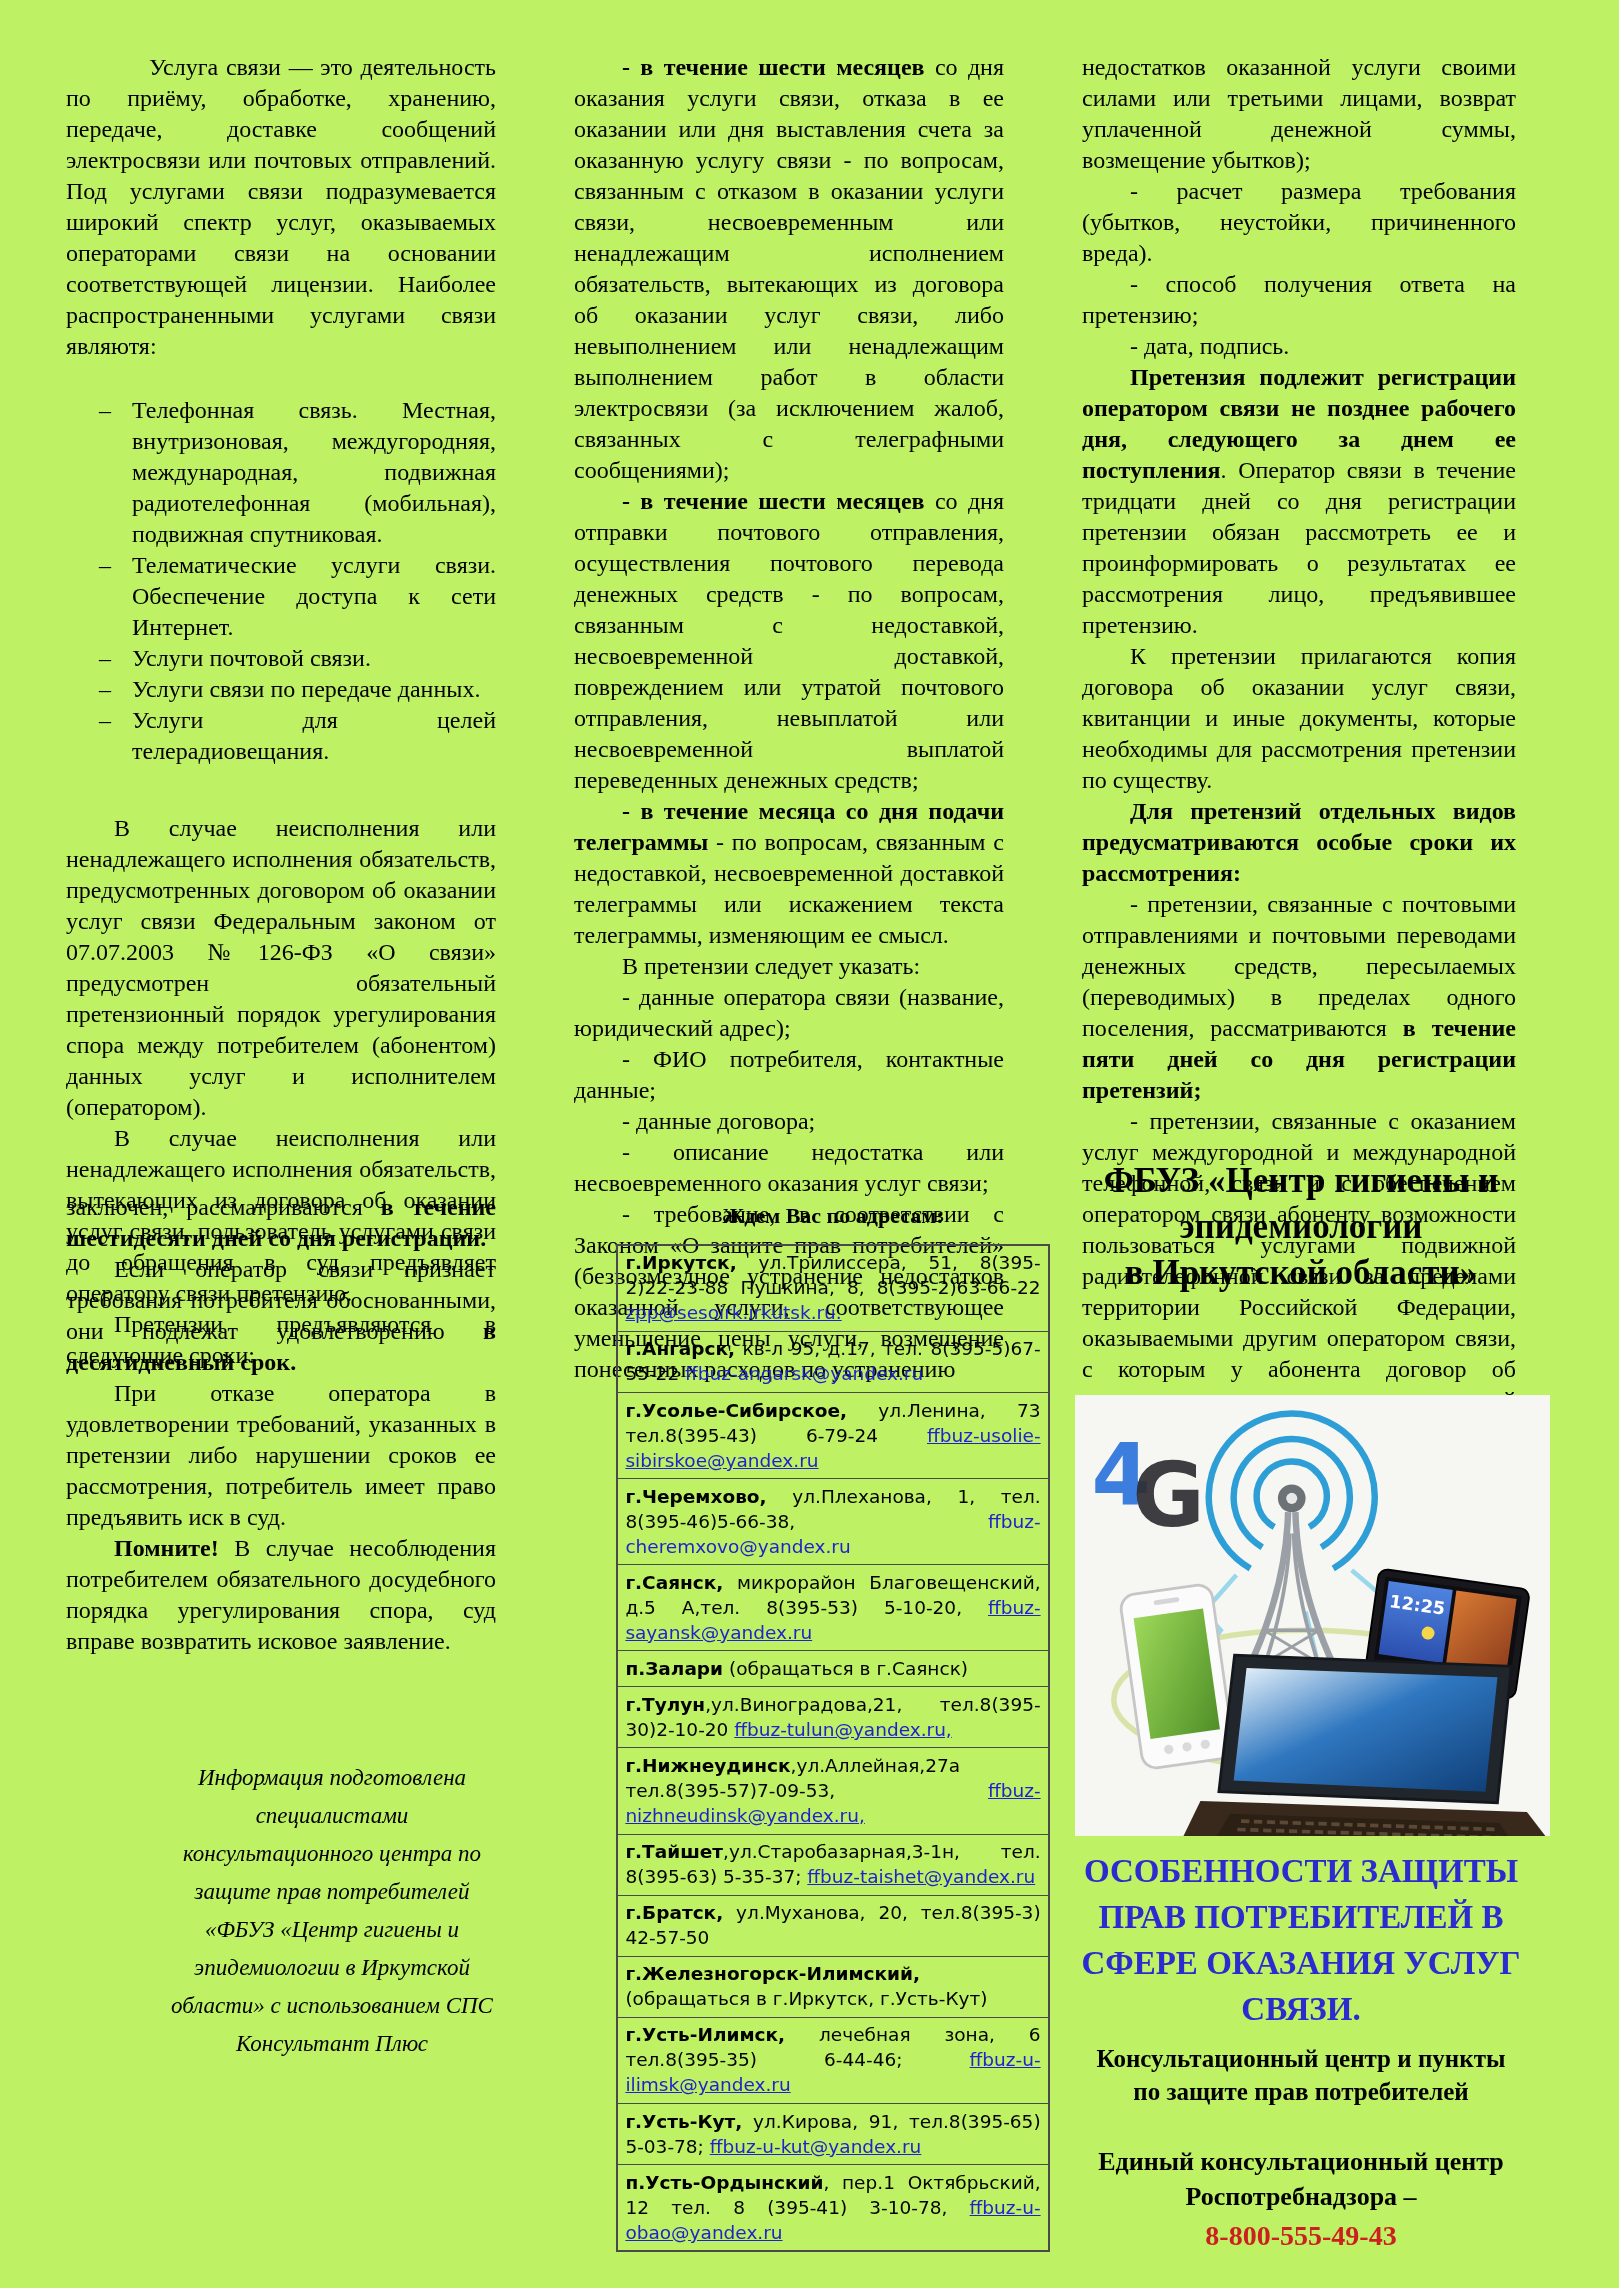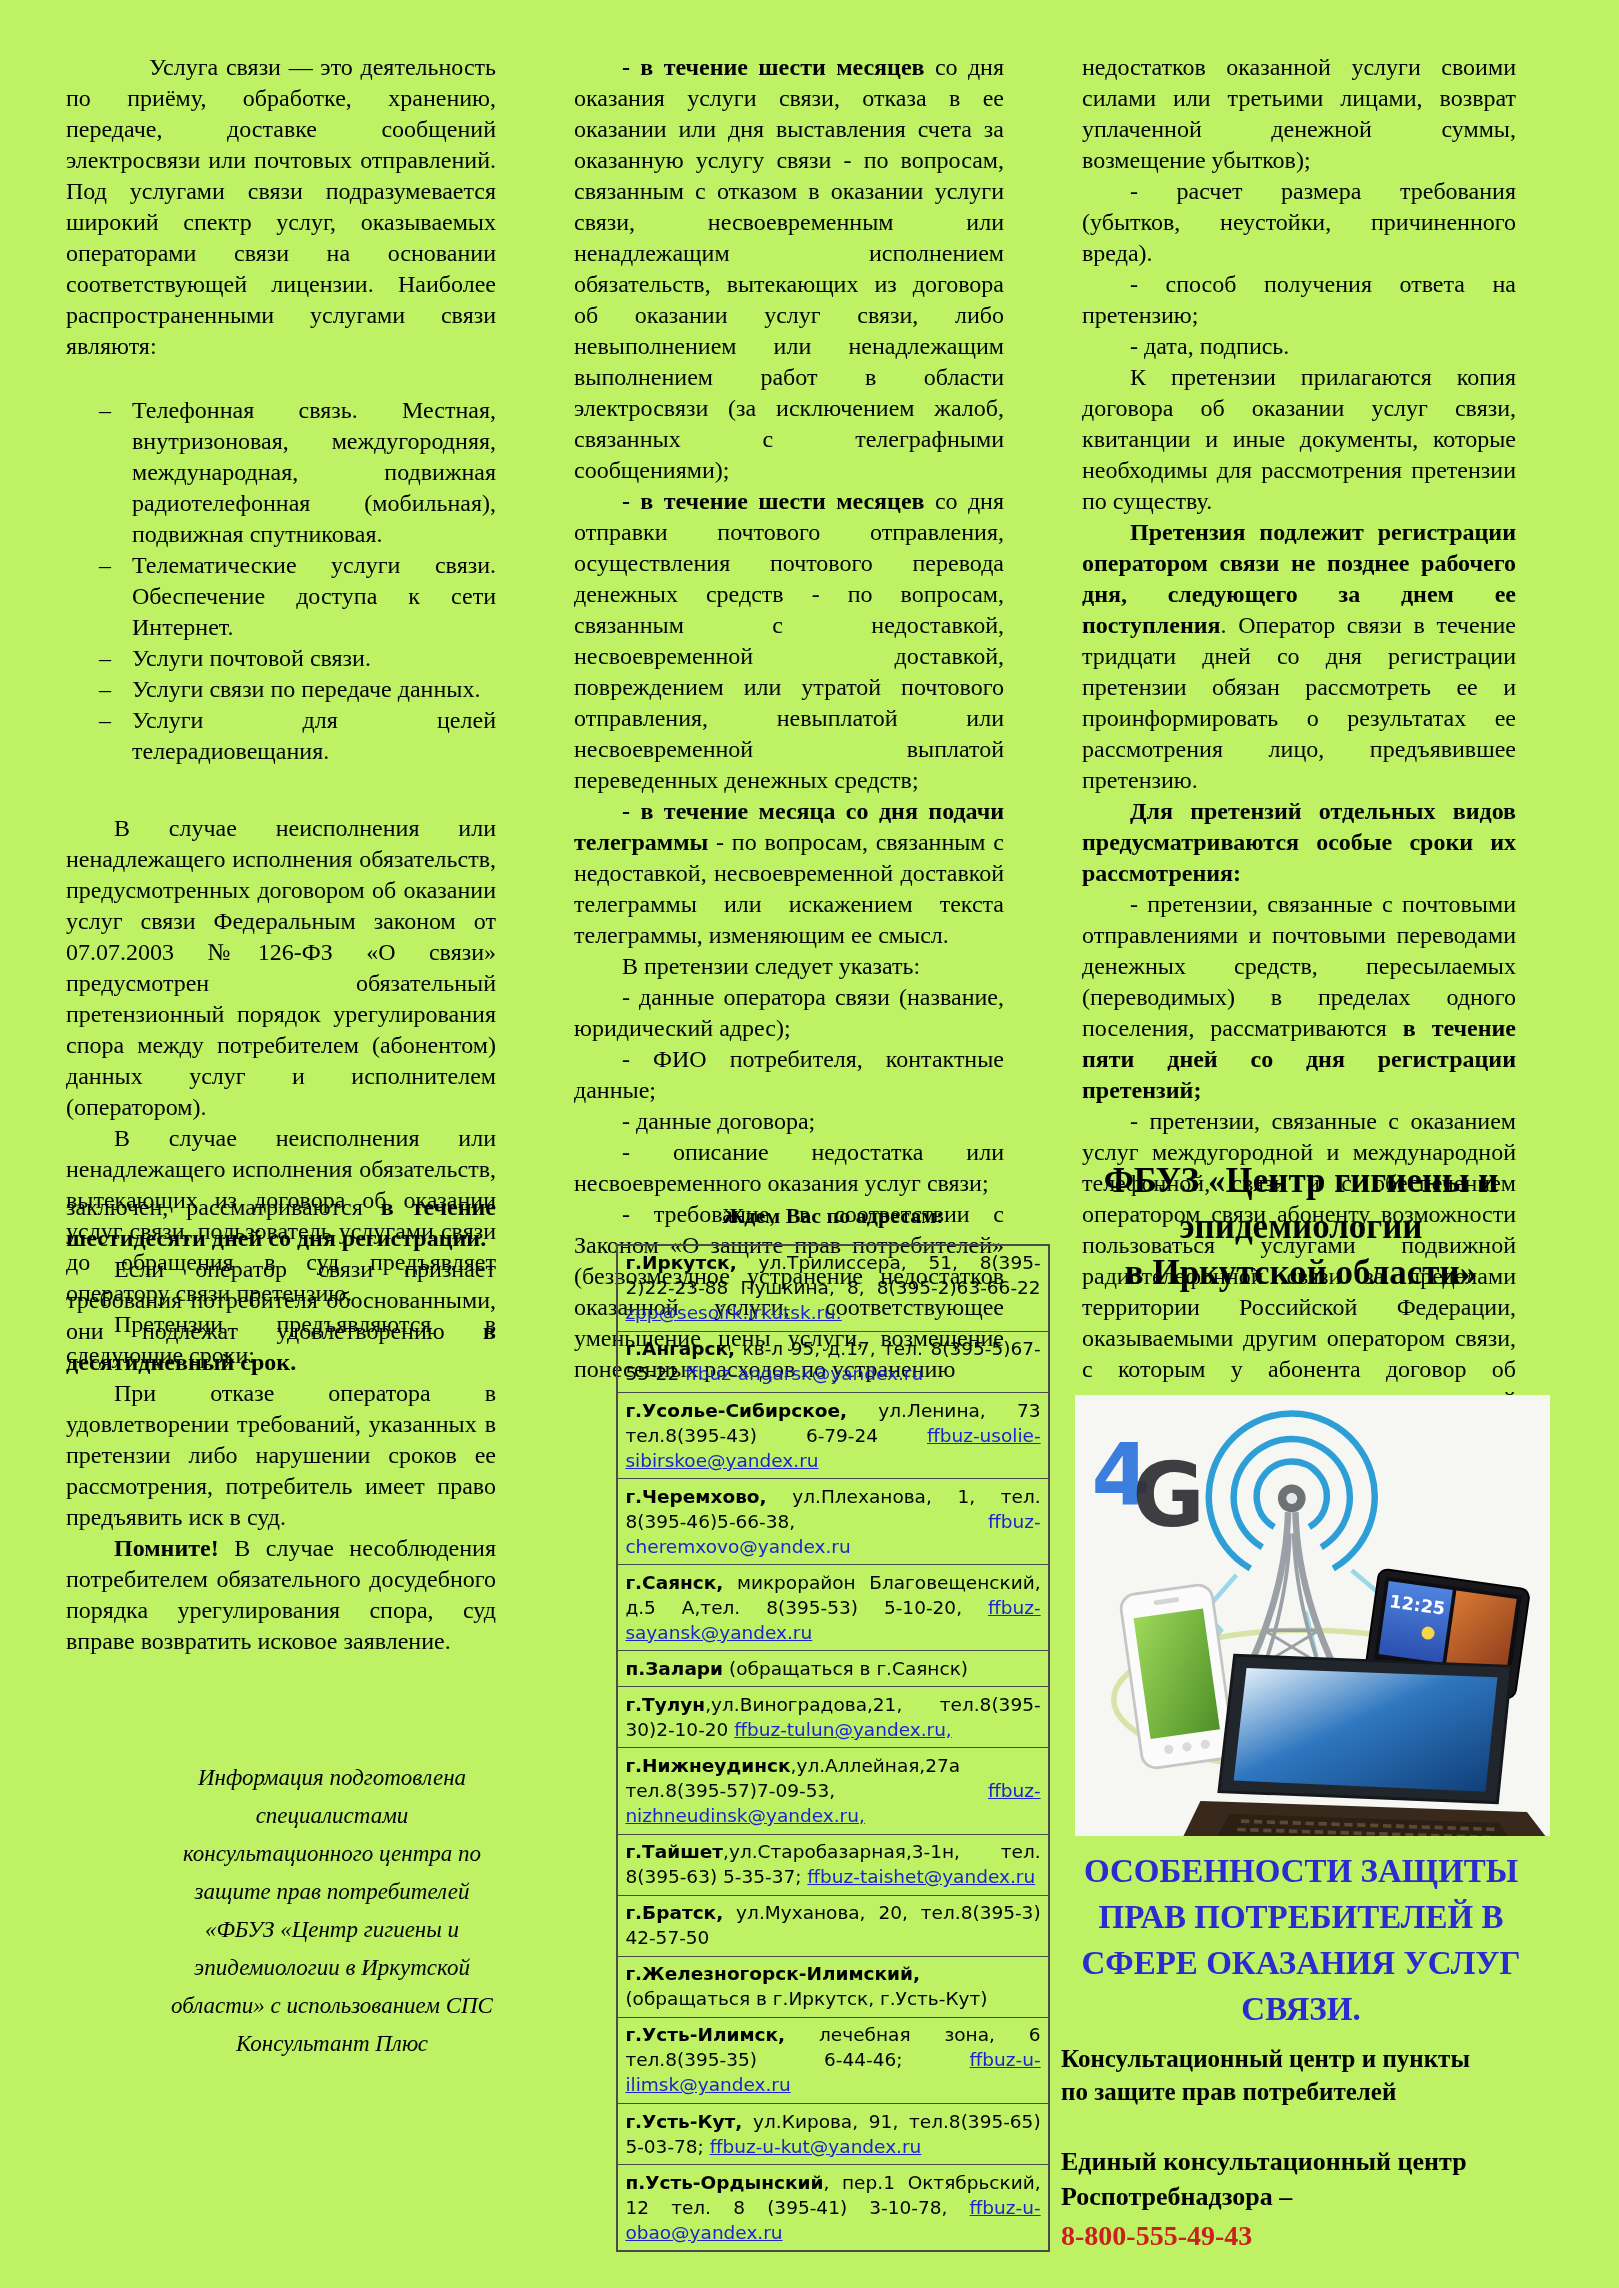--- a/index.html
+++ b/index.html
@@ -30,21 +30,21 @@
   .middle2{position:absolute;left:616px;top:1203px;width:434px;}
   .tbl-head{font-weight:bold;font-size:22px;text-align:center;margin-bottom:14.8px;font-family:"Liberation Serif",serif;}
   .tbl{border:2.8px solid #4a4a4a;}
   .trow{border-bottom:1.8px solid #4a4a4a;padding:4.6px 7.4px 5.5px 7.4px;font-family:"DejaVu Sans",sans-serif;font-size:18.5px;line-height:25px;text-align:justify;}
   .trow:last-child{border-bottom:none;}
 
   
   .org-title{position:absolute;left:1061px;top:1158px;width:480px;text-align:center;font-weight:bold;font-size:35px;line-height:46px;}
   .illus{position:absolute;left:1075px;top:1395px;width:475px;height:441px;}
   .blue-title{position:absolute;left:1061px;top:1848px;width:480px;text-align:center;font-weight:bold;font-size:33px;line-height:46px;}
-  .contact{position:absolute;left:1061px;top:2042px;width:480px;font-weight:bold;}
+  .contact{position:absolute;left:1061px;top:2042px;width:480px;text-align:center;font-weight:bold;}
   .sub1{font-size:25px;line-height:33px;}
   .sub2{font-size:26px;line-height:35px;margin-top:36px;}
   .phone{font-size:28px;line-height:35px;margin-top:3.7px;}
 </style>
 </head>
 <body>
 
 <div class="sheet">
 
   <section class="col c1">
@@ -71,22 +71,22 @@
     <p class="p">- данные договора;</p>
     <p class="p">- описание недостатка или несвоевременного  оказания услуг связи;</p>
     <p class="p">- требование, в соответствии с Законом «О защите прав потребителей» (безвозмездное устранение недостатков оказанной услуги, соответствующее уменьшение цены услуги, возмещение понесенных расходов по устранению</p>
   </section>
 
   <section class="col c3">
     <p class="p noind">недостатков оказанной услуги своими силами или третьими лицами, возврат уплаченной денежной суммы, возмещение убытков);</p>
     <p class="p">- расчет размера требования (убытков, неустойки, причиненного вреда).</p>
     <p class="p">- способ получения ответа на претензию;</p>
     <p class="p">- дата, подпись.</p>
+    <p class="p"><span class="b">Претензия подлежит регистрации оператором связи не позднее рабочего дня, следующего за днем ее поступления</span><span>. Оператор связи в течение тридцати дней со дня регистрации претензии обязан рассмотреть ее и проинформировать о результатах ее рассмотрения лицо, предъявившее претензию.</span></p>
     <p class="p">К претензии прилагаются копия договора об оказании услуг связи, квитанции и иные документы, которые необходимы для рассмотрения претензии по существу.</p>
-    <p class="p"><span class="b">Претензия подлежит регистрации оператором связи не позднее рабочего дня, следующего за днем ее поступления</span><span>. Оператор связи в течение тридцати дней со дня регистрации претензии обязан рассмотреть ее и проинформировать о результатах ее рассмотрения лицо, предъявившее претензию.</span></p>
     <p class="p"><span class="b">Для претензий отдельных видов предусматриваются особые сроки их рассмотрения:</span></p>
     <p class="p"><span>- претензии, связанные с почтовыми отправлениями и почтовыми переводами денежных средств, пересылаемых (переводимых) в пределах одного поселения, рассматриваются </span><span class="b">в течение пяти дней со дня регистрации претензий;</span></p>
     <p class="p">- претензии, связанные с оказанием услуг междугородной и международной телефонной, связи и с обеспечением оператором связи абоненту возможности пользоваться услугами подвижной радиотелефонной связи за пределами территории Российской Федерации, оказываемыми другим оператором связи, с которым у абонента договор об оказании услуг подвижной радиотелефонной связи не</p>
   </section>
 
   <section class="col left2">
     <p class="p noind"><span>заключен, рассматриваются </span><span class="b">в течение шестидесяти дней со дня регистрации.</span></p>
     <p class="p"><span>Если оператор связи признает требования потребителя обоснованными, они подлежат удовлетворению </span><span class="b">в десятидневный срок.</span></p>
     <p class="p">При отказе оператора в удовлетворении требований, указанных в претензии либо нарушении сроков ее рассмотрения, потребитель имеет право  предъявить иск в суд.</p>
     <p class="p"><span class="b">Помните!</span><span> В случае несоблюдения потребителем обязательного  досудебного порядка урегулирования спора, суд вправе возвратить исковое заявление.</span></p>

